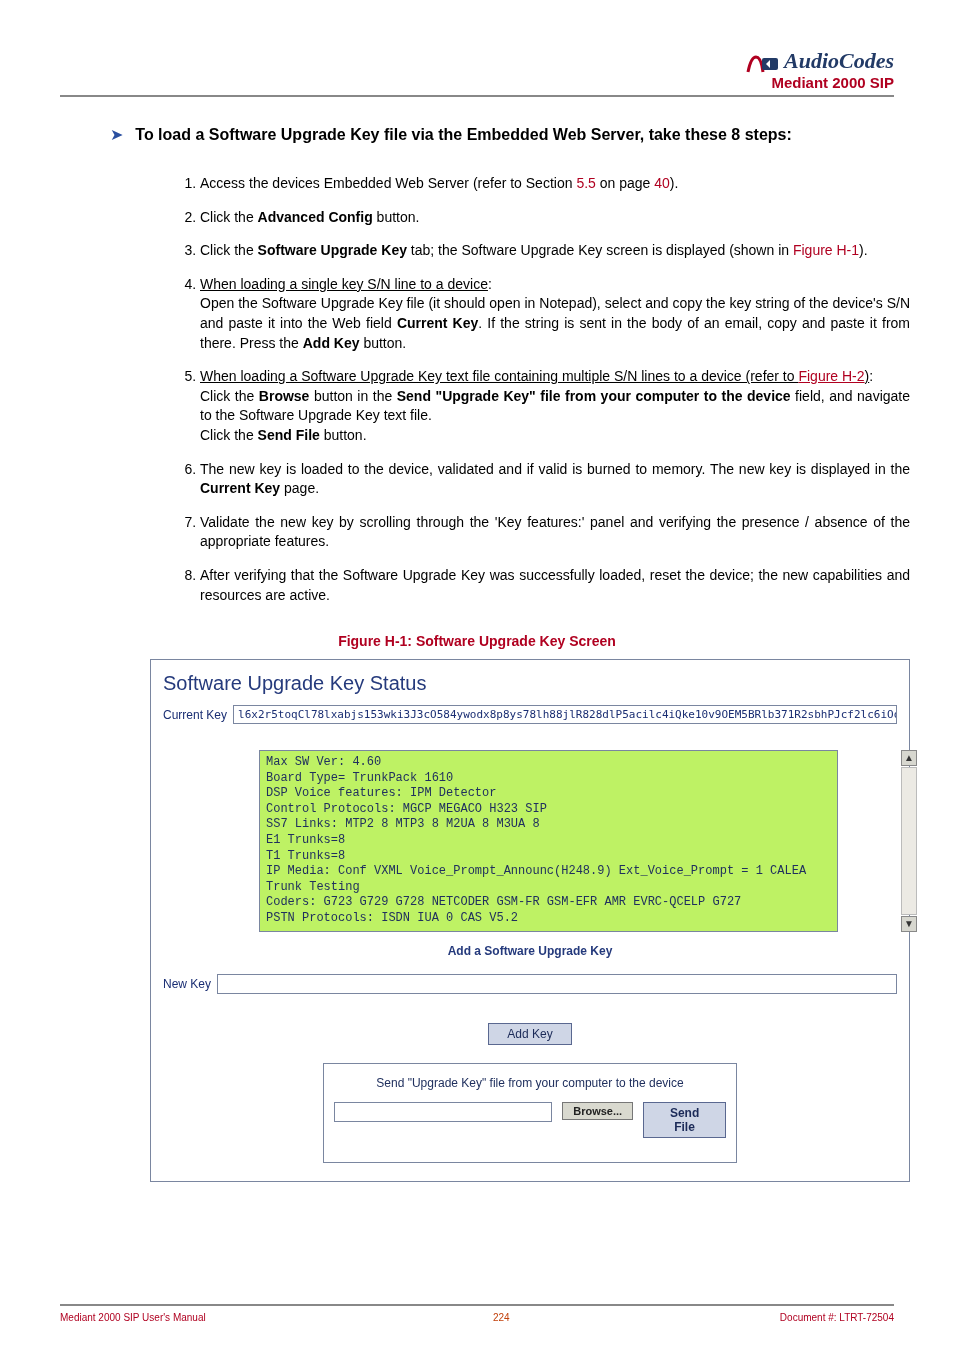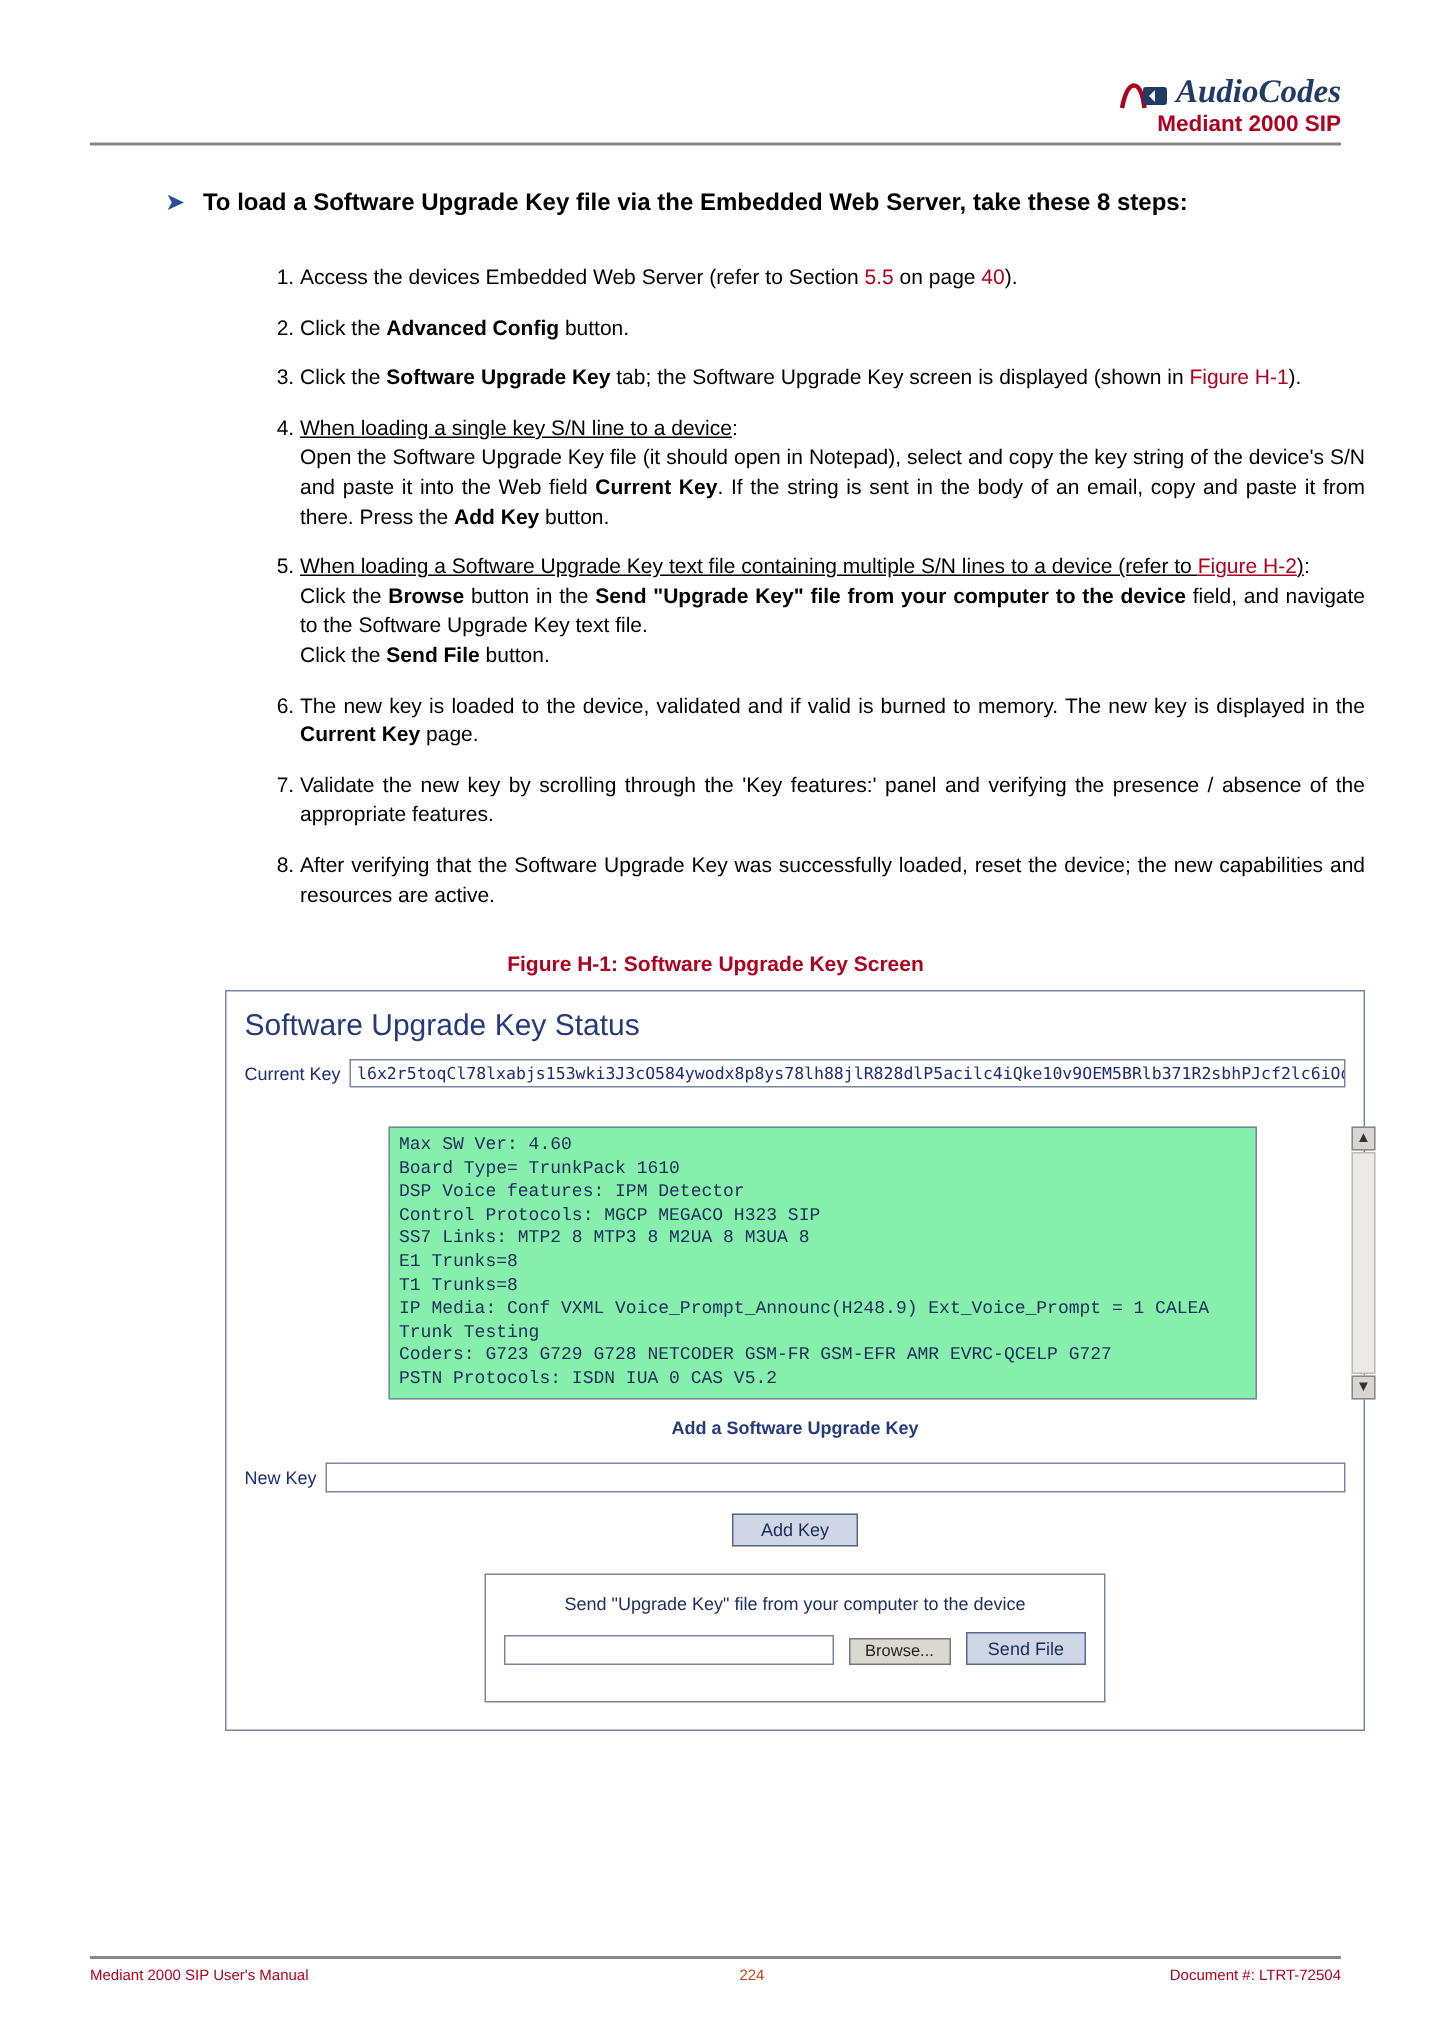--- a/index.html
+++ b/index.html
@@ -111,21 +111,21 @@
     border: 1px solid #7a86a0;
     padding: 2px 4px;
     white-space: nowrap;
     overflow: hidden;
   }
 
   .features-box {
     margin: 26px 59px 12px 96px;
     position: relative;
     border: 1px solid #7a86a0;
-    background: #86efac;
+    background: #bef264;
     font-family: "Courier New", monospace;
     font-size: 12px;
     color: #20305e;
     padding: 4px 6px;
     line-height: 1.3;
     white-space: pre;
     overflow: hidden;
   }
   .scroll-up, .scroll-down {
     position: absolute;
@@ -149,21 +149,21 @@
   .add-title {
     color: #253a7c;
     font-weight: bold;
     text-align: center;
     font-size: 12px;
     margin: 10px 0 16px 0;
   }
   .nk-row {
     display:flex; align-items:center; gap:6px;
     color:#1a2e73; font-size:12px;
-    margin-bottom: 14px;
+    margin-bottom: 29px;
     justify-content: space-between;
   }
   .nk-input {
     flex:1;
     border:1px solid #7a86a0;
     height:20px;
     background:#fff;
   }
   .btn-row { text-align:center; margin-bottom:18px; }
   .btn {
@@ -176,21 +176,21 @@
   }
   .upload-panel {
     border:1px solid #7a86a0;
     margin: 0 160px;
     padding:12px 10px;
     text-align:center;
     color:#20305e;
     font-size:12px;
   }
   .upload-row {
-    display:flex; justify-content:center; align-items:flex-end; gap:10px; margin:12px 0;
+    display:flex; justify-content:center; align-items:flex-start; gap:10px; margin:12px 0;font-weight:bold;
   }
   .file-field {
     width:220px; height:20px; border:1px solid #7a86a0; background:#fff;
   }
   .small-btn {
     background:#d9d9cf; border:1px solid #777; font-size:11px; padding:2px 10px; color:#222;
   }
   .send-btn {
     background:#cfd6e6; border:1px solid #5a6890; color:#1b2a58; font-size:12px; padding:3px 14px;
   }

